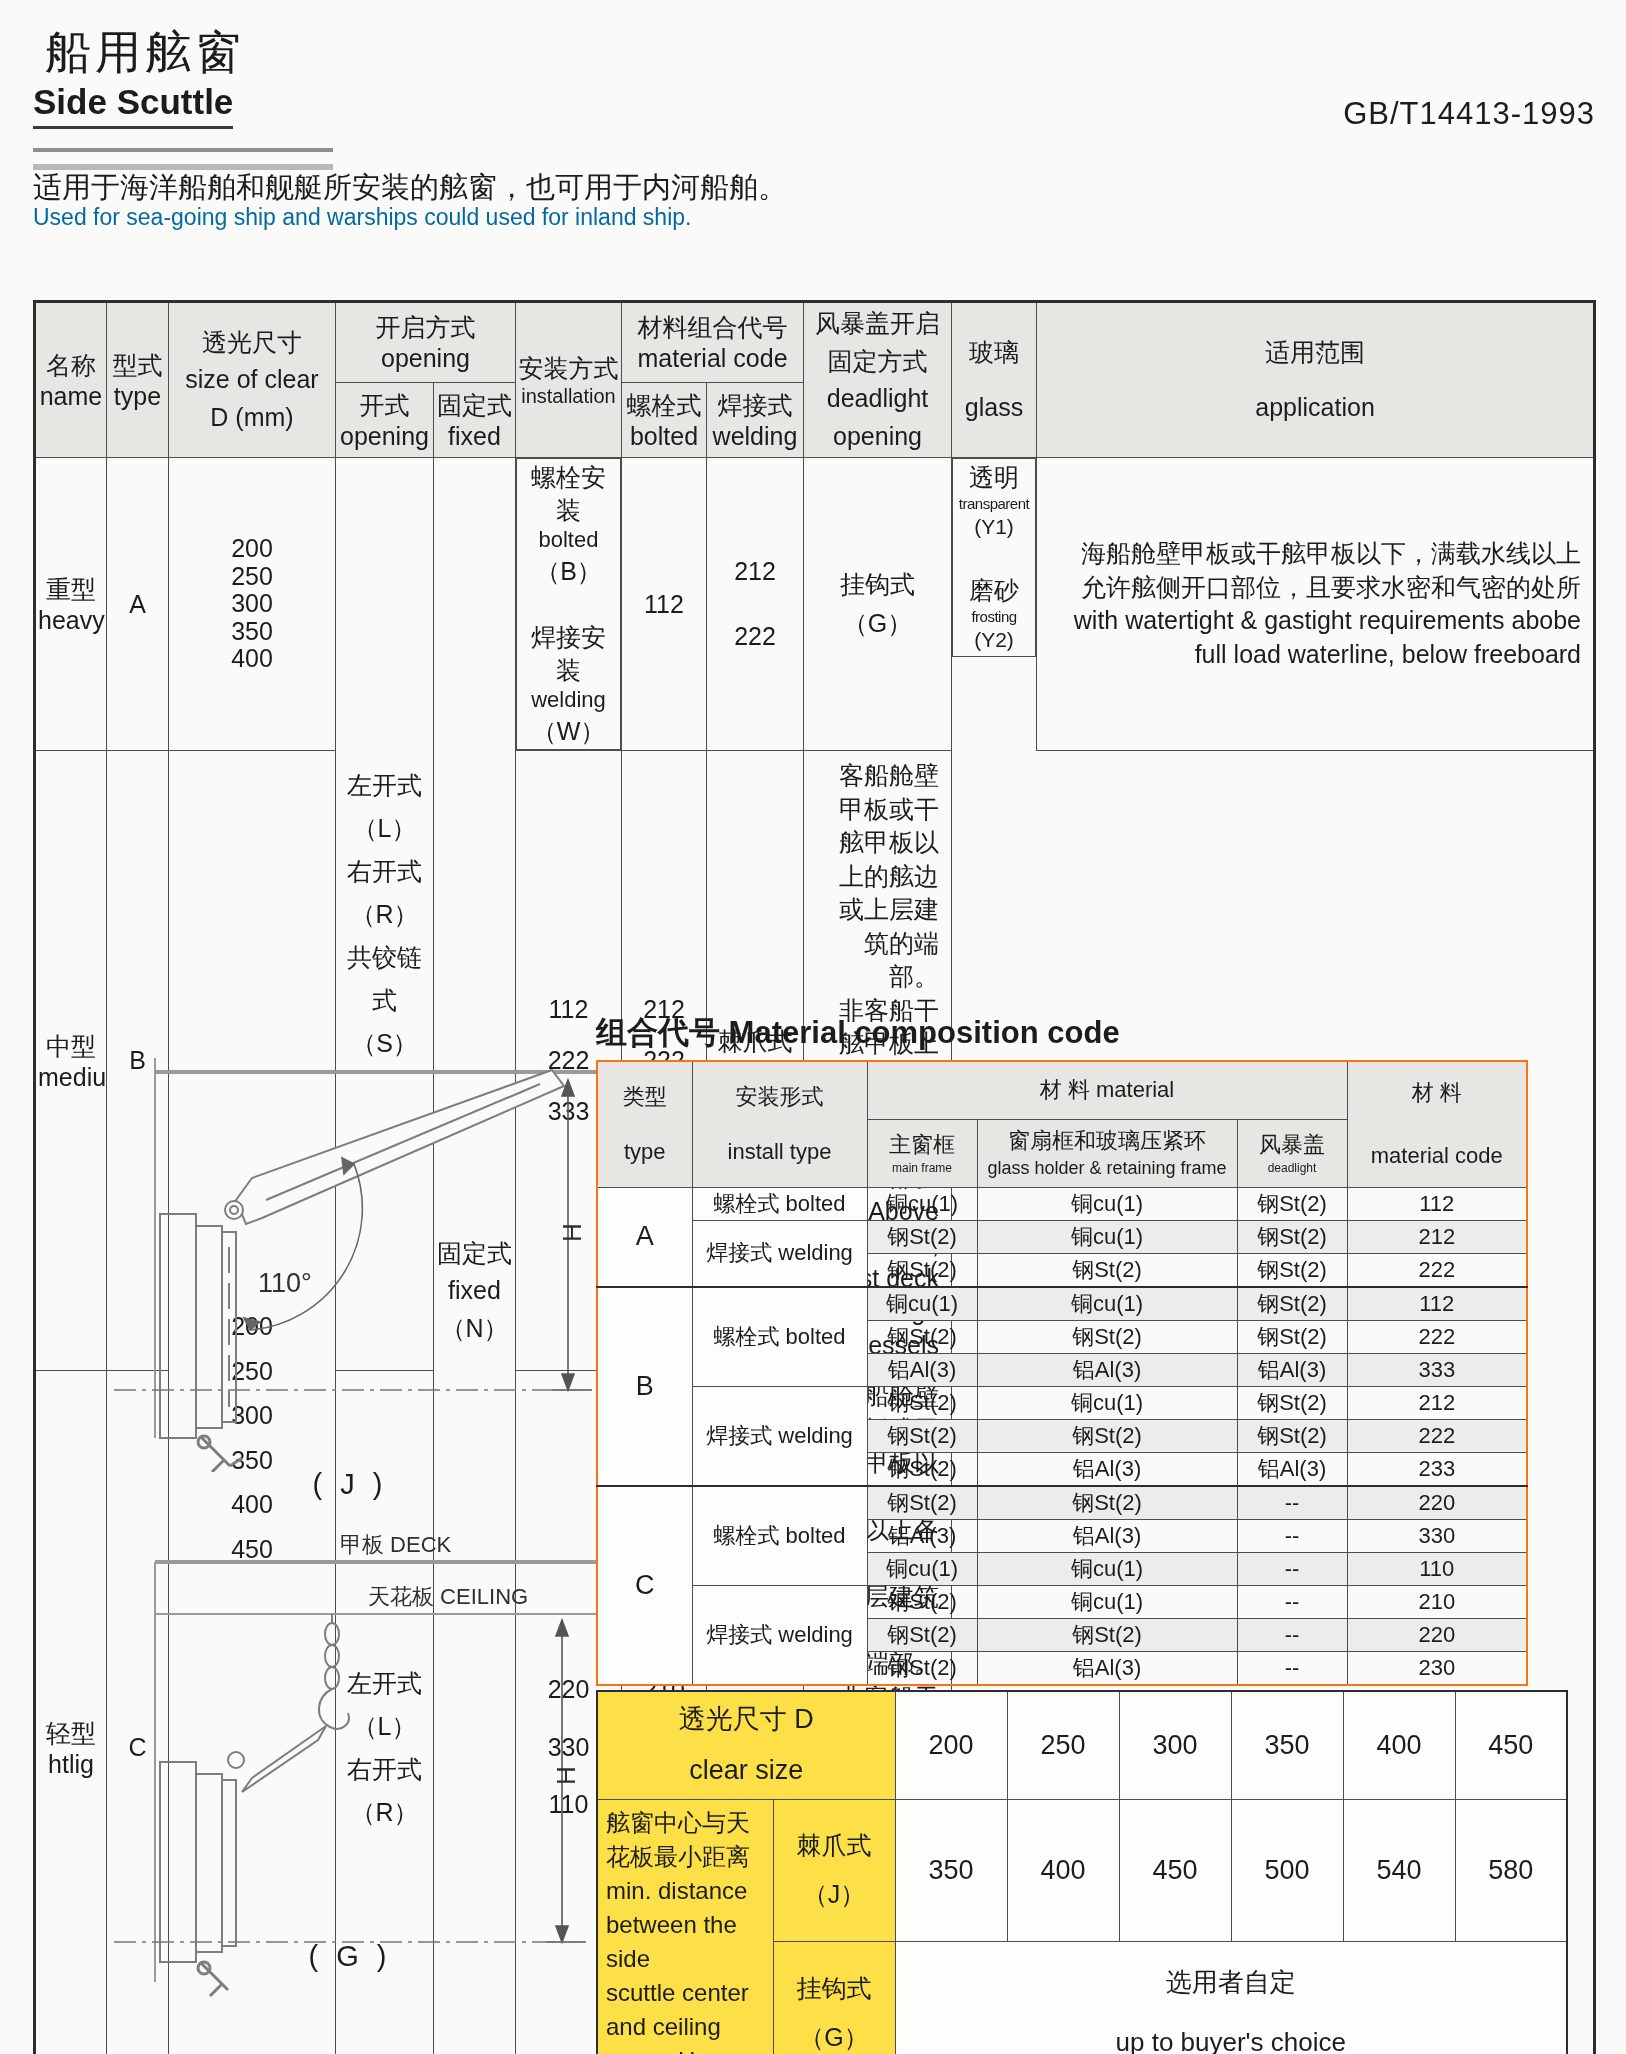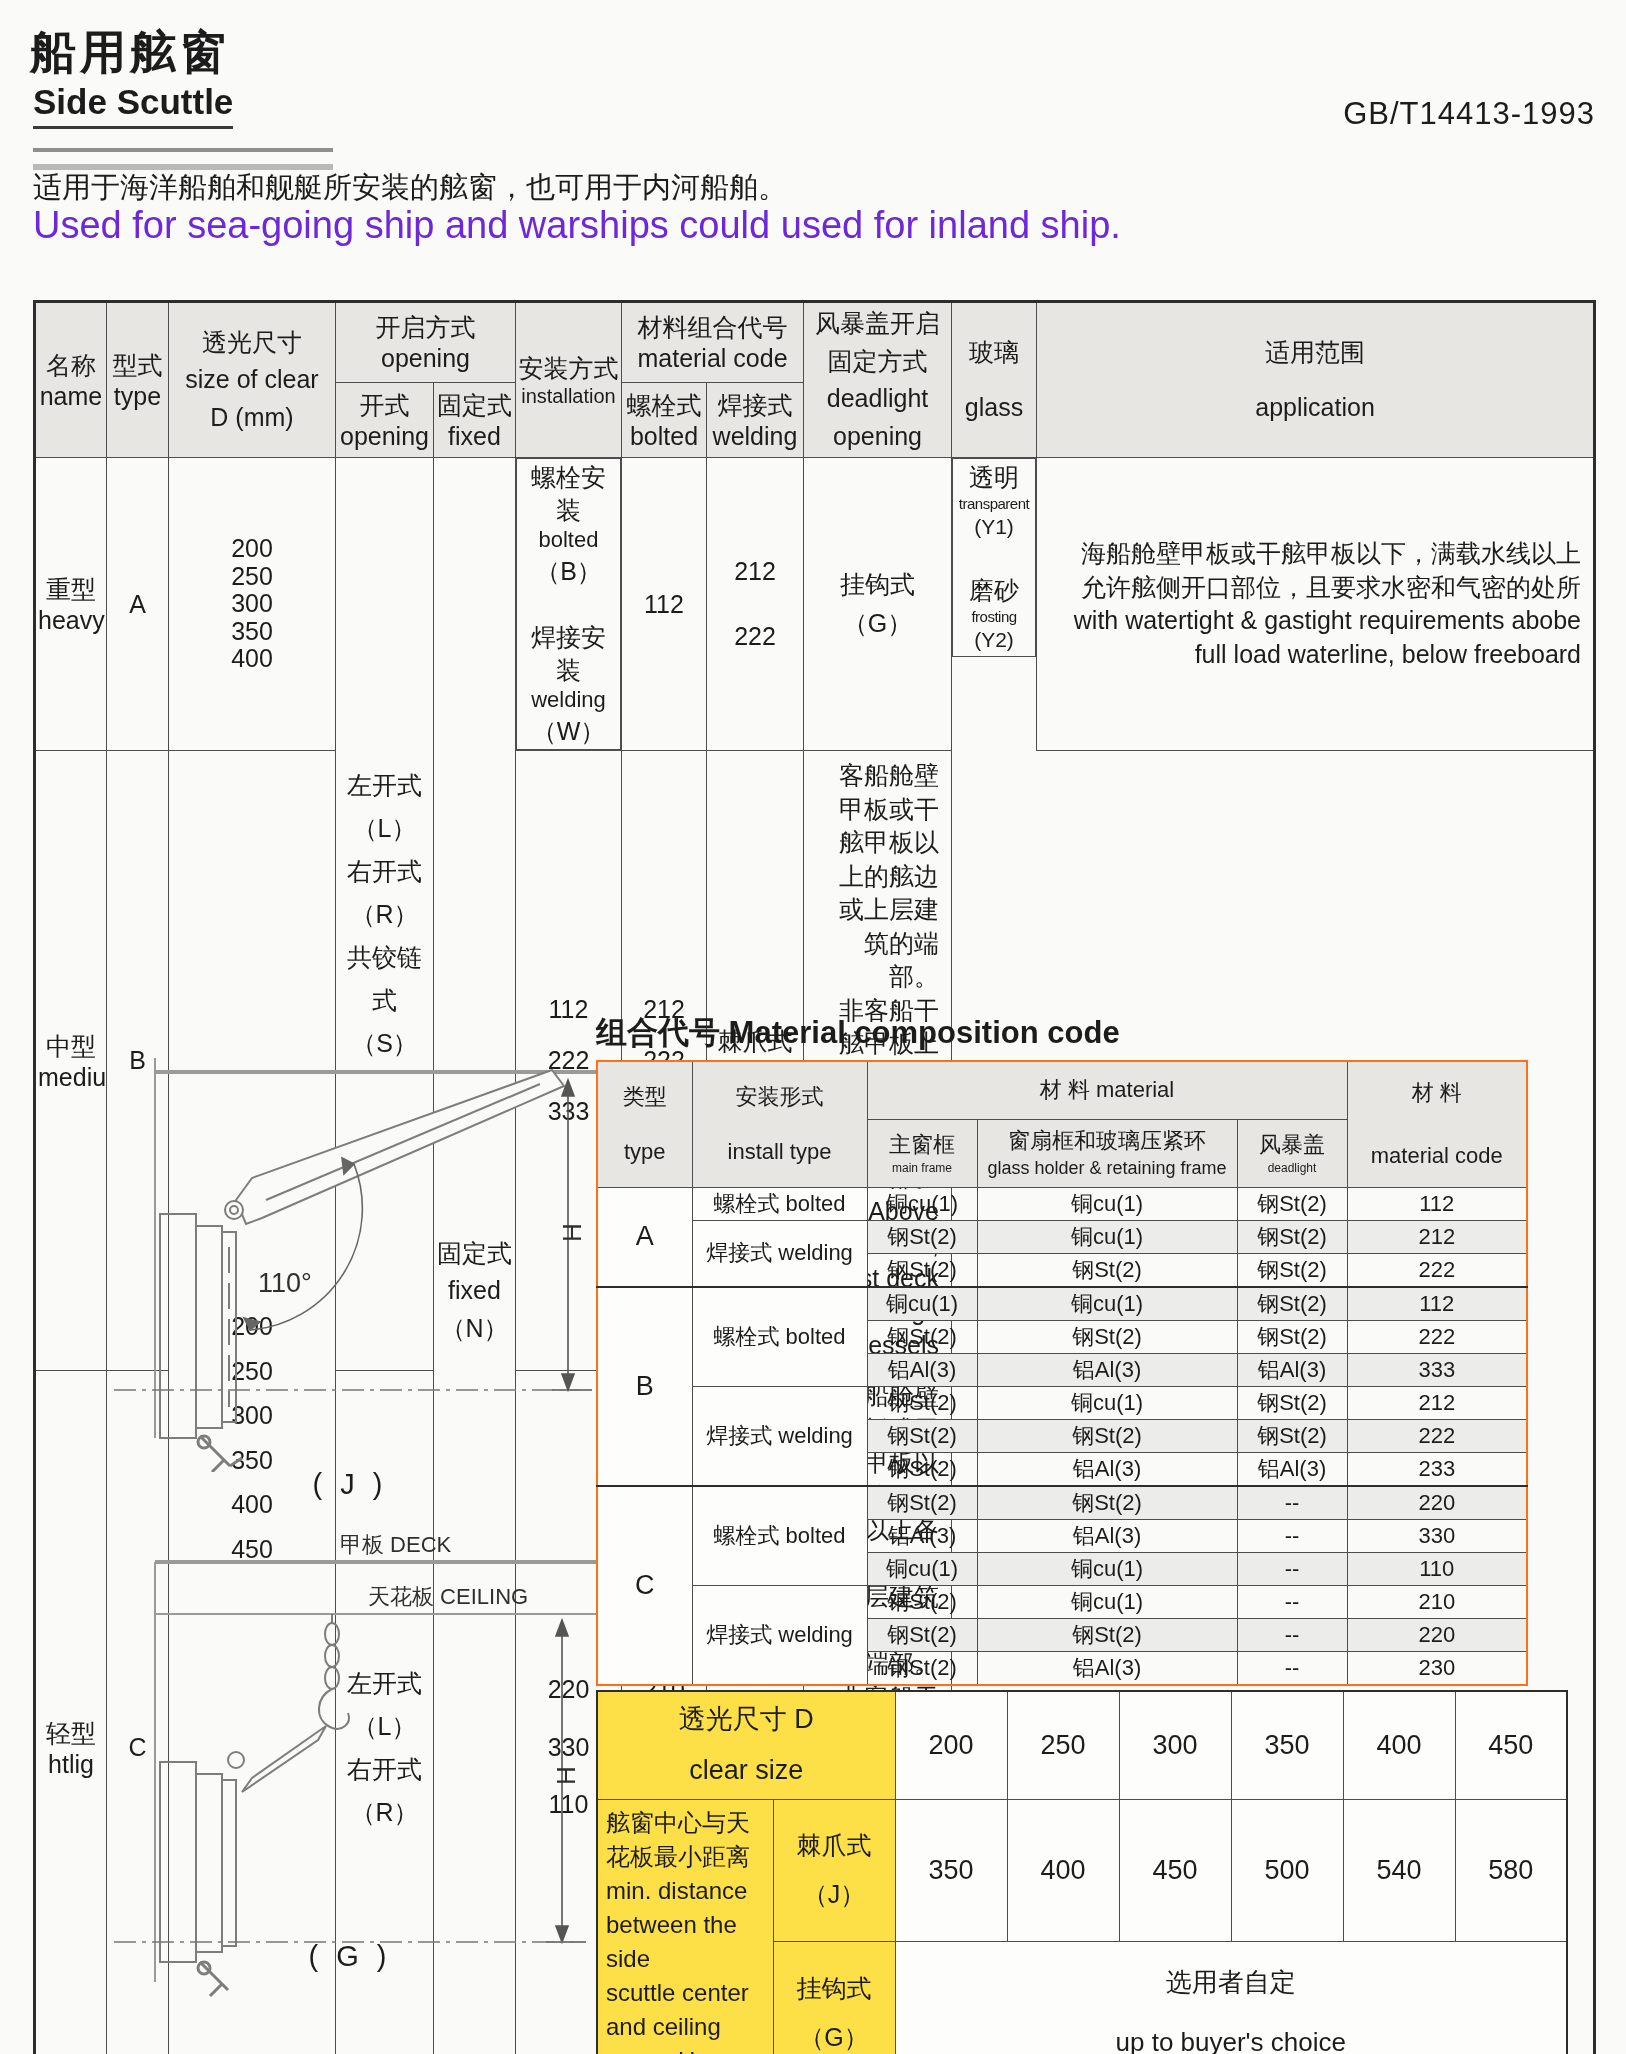--- a/index.html
+++ b/index.html
@@ -5,26 +5,26 @@
   html,body{margin:0;padding:0}
   body{
     width:1626px;height:2054px;position:relative;
     background:#fafaf8;color:#1c1c1c;
     font-family:"Liberation Sans","DejaVu Sans",sans-serif;
   }
   .abs{position:absolute}
   .pre{white-space:pre-line}
 
   
-  .title-cn{left:30px;top:22px;font-size:46px;font-weight:bold;letter-spacing:4px}
+  .title-cn{left:45px;top:22px;font-size:46px;font-weight:normal;letter-spacing:4px}
   .title-en{left:33px;top:82px;font-size:35px;font-weight:bold;border-bottom:3px solid #3a3a3a;padding-bottom:4px}
   .rule2{left:33px;top:148px;width:300px;height:12px;border-top:4px solid #8f8f8d;border-bottom:6px solid #b9b9b6}
   .standard{left:1050px;top:96px;width:545px;text-align:right;font-size:31px;letter-spacing:1px}
   .intro-cn{left:33px;top:168px;font-size:29px}
-  .intro-en{left:33px;top:204px;font-size:38px;color:#6d28d9}
+  .intro-en{left:33px;top:204px;font-size:23px;color:#0369a1}
 
   
   table{border-collapse:collapse;table-layout:fixed}
   th,td{border:1px solid #4d4d4d;text-align:center;vertical-align:middle;padding:2px;overflow:hidden}
   thead th{background:#e7e6e3;font-weight:normal}
   .lab{background:#fde047}
 
   
   .main-table{left:33px;top:300px;width:1560px;border:3px solid #2d2d2d;font-size:25px}
   .main-table .app{ text-align:right;padding:8px 12px;font-size:25px;line-height:1.34}

